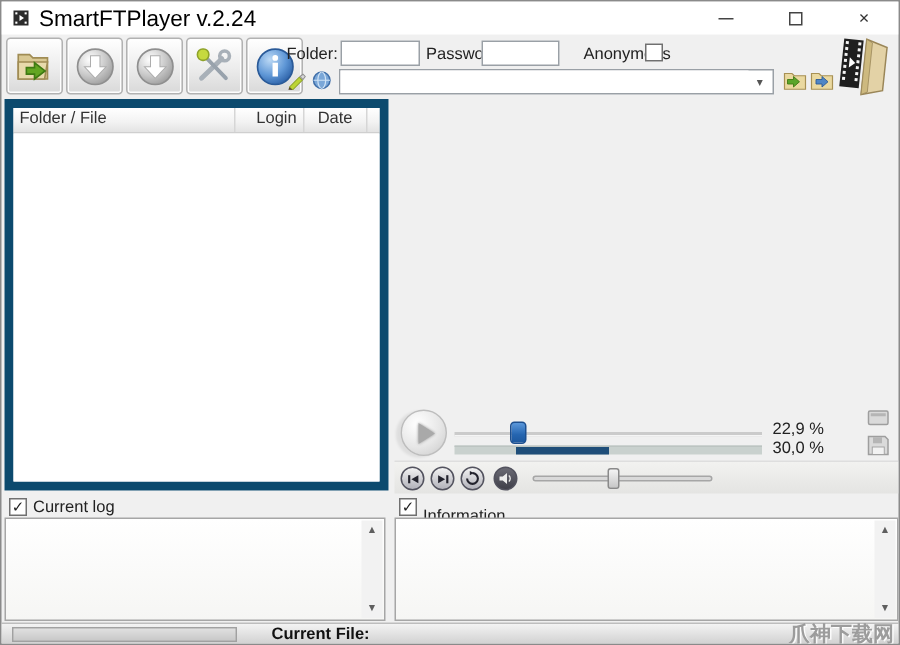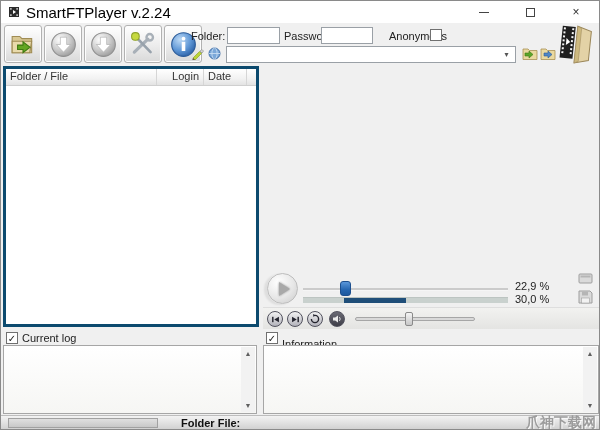--- a/index.html
+++ b/index.html
@@ -23,26 +23,26 @@
 .text-input{position:absolute;top:26px;height:17px;border:1px solid #9aa0a6;background:#fff;font-size:11px;padding:0 3px;font-family:inherit}
 .checkbox{position:absolute;width:12px;height:12px;border:1px solid #707070;background:#fff;font-size:10px;line-height:11px;text-align:center;color:#1a1a1a;cursor:default}
 .checkbox .mark{display:none}
 .checkbox.checked .mark{display:inline}
 .combo{position:absolute;left:225px;top:45px;width:290px;height:17px;border:1px solid #9aa0a6;background:#fff}
 .combo input{position:absolute;left:0;top:0;width:272px;height:15px;border:0;font-size:11px;padding:0 3px;font-family:inherit;outline:none}
 .combo .arrow{position:absolute;right:1px;top:0;width:15px;height:15px;font-size:8px;color:#555;text-align:center;line-height:15px}
 .mini-tool{position:absolute}
 
 
-.file-list{position:absolute;left:2px;top:65px;width:256px;height:261px;border:3px solid #0c4a6e;background:#fff}
+.file-list{position:absolute;left:2px;top:65px;width:256px;height:261px;border:6px solid #0c4a6e;background:#fff}
 .fl-header{display:flex;height:17px;background:linear-gradient(#ffffff,#f2f2f2 60%,#e3e3e3);border-bottom:1px solid #cfcfcf;font-size:11px;color:#333}
 .fl-col{padding:1px 4px;border-right:1px solid #d6d6d6;white-space:nowrap;overflow:hidden}
 .fl-col.c-name{width:151px}
 .fl-col.c-size{width:47px;text-align:right}
-.fl-col.c-date{width:43px;text-align:left}
+.fl-col.c-date{width:43px;text-align:center}
 .fl-col.c-extra{flex:1;border-right:0}
 .fl-body{position:absolute;left:0;top:17px;right:0;bottom:0;background:#fff}
 
 
 .player{position:absolute;left:262px;top:268px;width:336px;height:60px}
 .play-btn{position:absolute;left:4px;top:4px;width:31px;height:31px;border-radius:50%;
   background:radial-gradient(circle at 35% 30%,#ffffff,#e7e7e7 55%,#c9c9c9);border:1px solid #bdbdbd;
   box-shadow:-3px 1px 2px rgba(0,0,0,.08);display:flex;align-items:center;justify-content:center}
 .play-tri{width:0;height:0;border-left:11px solid #a9a9a9;border-top:7px solid transparent;border-bottom:7px solid transparent;margin-left:4px;filter:drop-shadow(0 0 1px #8d8d8d)}
 .seek-track{position:absolute;left:40px;top:19px;width:205px;height:3px;background:#cbcbcb;border-bottom:1px solid #f5f5f5}
@@ -284,17 +284,17 @@
   <div class="textbox" style="left:262px;width:336px">
     <span></span>
     <div class="scrollbar">
       <span class="scroll-arrow">▲</span>
       <span class="scroll-arrow">▼</span>
     </div>
   </div>
 
   <div class="statusbar">
     <div class="status-progress"></div>
-    <span class="current-file">Folder File:</span>
+    <span class="current-file">Current File:</span>
     <span class="watermark">爪神下载网</span>
   </div>
 
 </div>
 
 </body></html>

